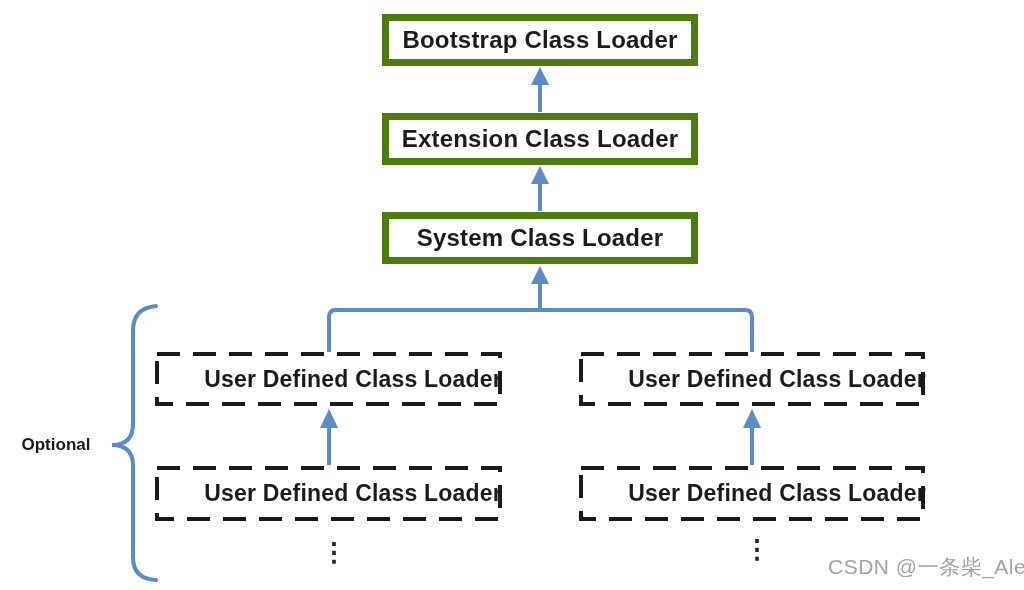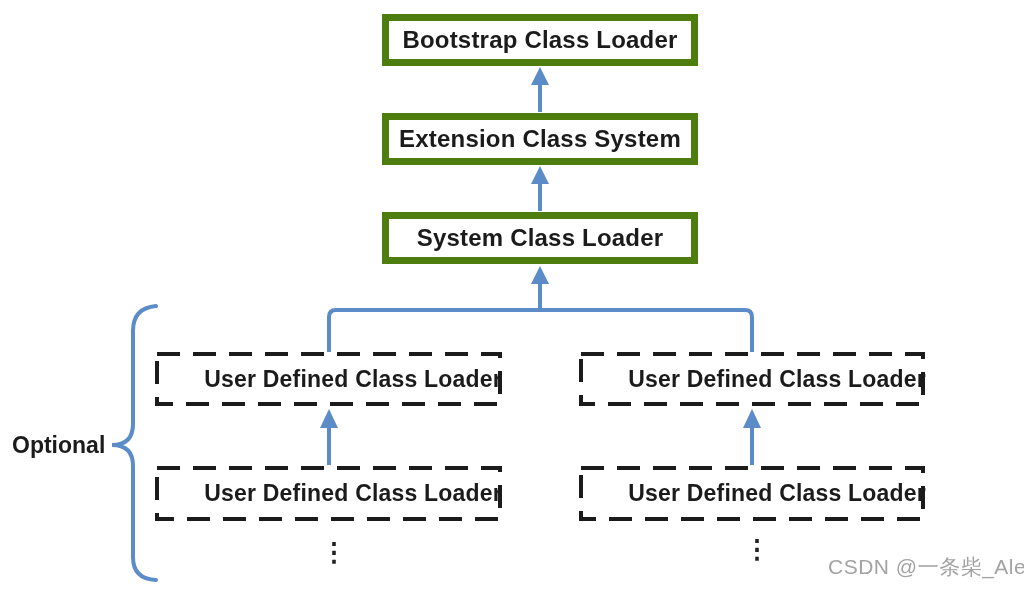--- a/index.html
+++ b/index.html
@@ -40,28 +40,28 @@
     display: flex;
     align-items: center;
     justify-content: flex-end;
     font-weight: bold;
     font-size: 23px;
     color: #1b1b1b;
     letter-spacing: 0.2px;
   }
   .optional-label {
     position: absolute;
-    left: 12px;
+    left: 6px;
     top: 431px;
     width: 100px;
     height: 28px;
     line-height: 28px;
-    text-align: left;
+    text-align: center;
     font-weight: bold;
-    font-size: 23px;
+    font-size: 17px;
     color: #1b1b1b;
   }
   .ellipsis {
     position: absolute;
     width: 18px;
     text-align: center;
     font-weight: bold;
     font-size: 26px;
     line-height: 34px;
     color: #222222;
@@ -104,21 +104,21 @@
     <line class="blue-line" x1="752" y1="465" x2="752" y2="428"></line>
     <polygon class="blue-fill" points="752,409 743,428 761,428"></polygon>
 
     <path class="brace" d="M156,306 Q133,308 133,331 L133,424 Q133,445 112,445 Q133,445 133,466 L133,557 Q133,579 156,580"></path>
   </svg>
 
   <div class="solid-box" style="top:14px">
     <span>Bootstrap Class Loader</span>
   </div>
   <div class="solid-box" style="top:113px">
-    <span>Extension Class System</span>
+    <span>Extension Class Loader</span>
   </div>
   <div class="solid-box" style="top:212px">
     <span>System Class Loader</span>
   </div>
 
   <div class="dashed-label" style="left:155px; top:352px">
     <span>User Defined Class Loader</span>
   </div>
   <div class="dashed-label" style="left:579px; top:352px">
     <span>User Defined Class Loader</span>

